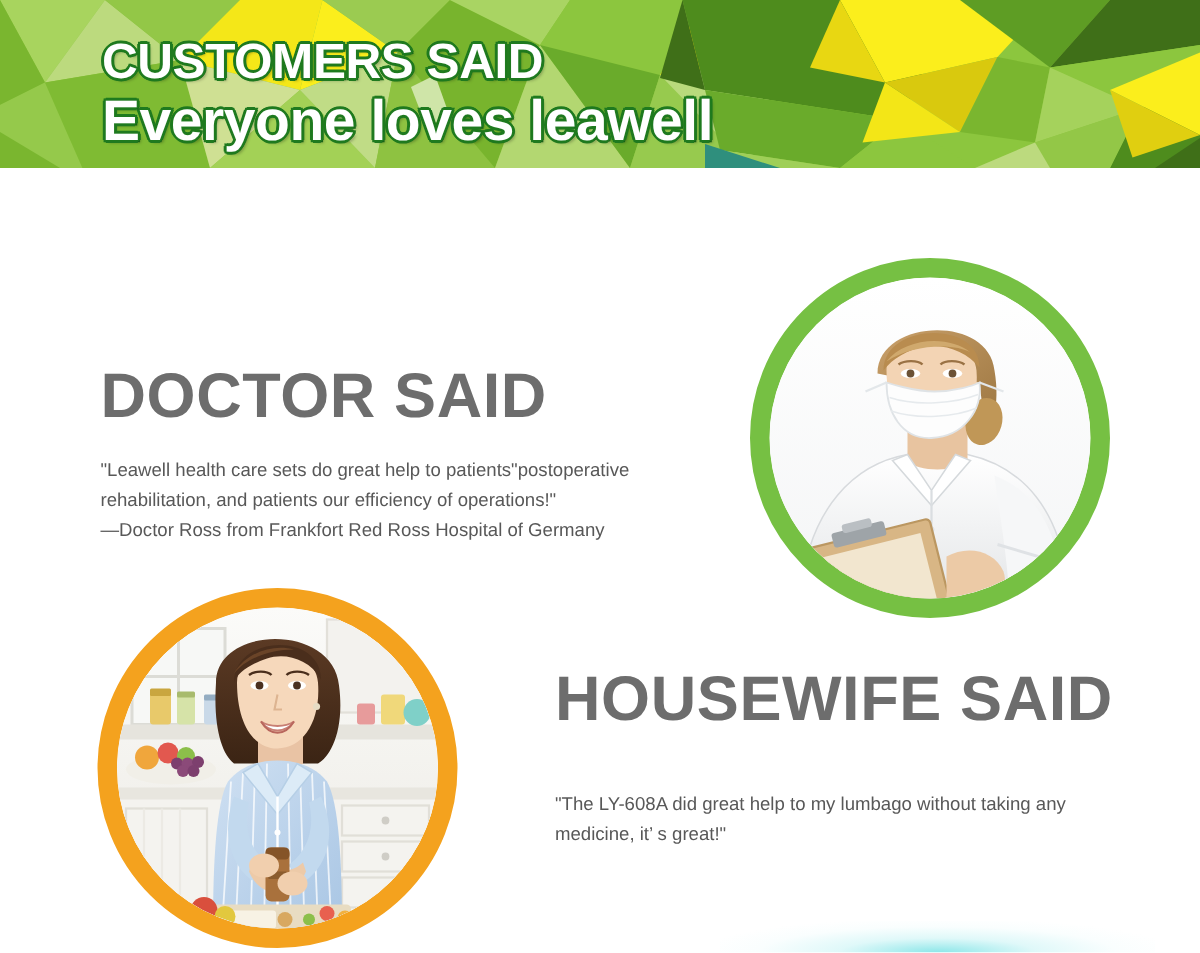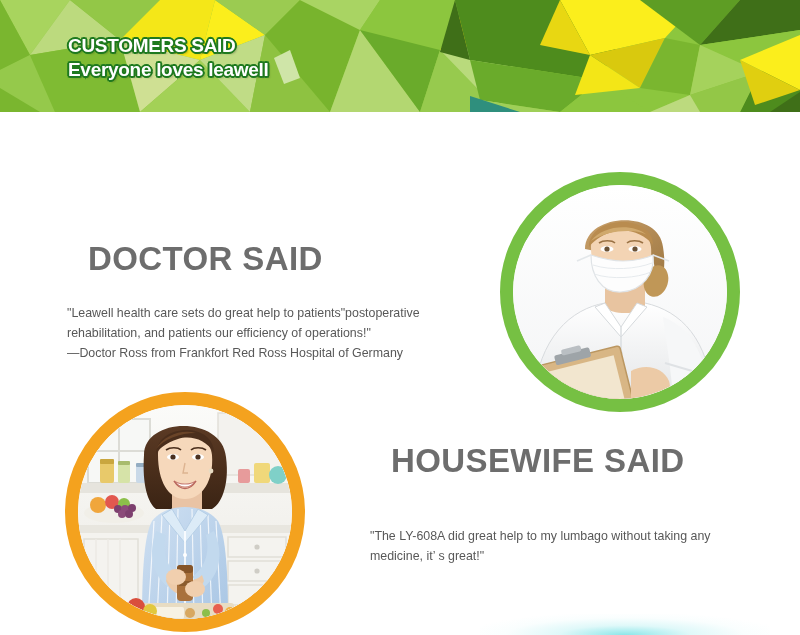--- a/index.html
+++ b/index.html
@@ -49,33 +49,32 @@
     white-space: nowrap;
     -webkit-text-stroke: 3px #1f7a1f;
     paint-order: stroke fill;
     text-shadow:
        1px 1px 0 #1f7a1f, -1px 1px 0 #1f7a1f,
        1px -1px 0 #1f7a1f, -1px -1px 0 #1f7a1f,
        2px 0 0 #1f7a1f, -2px 0 0 #1f7a1f,
        0 2px 0 #1f7a1f, 0 -2px 0 #1f7a1f,
        2px 2px 2px rgba(0,0,0,0.25);
   }
-  #banner-line1 { font-size: 19px; margin-top: 12px; }
-  #banner-line2 { font-size: 19px; margin-top: 5px; }
+  #banner-line1 { font-size: 33px; }
+  #banner-line2 { font-size: 38px; margin-top: 5px; }
 
   
   .section-heading {
     position: absolute;
     color: #6d6d6d;
-    font-size: 33px;
+    font-size: 42px;
     font-weight: bold;
     letter-spacing: 0.4px;
     white-space: nowrap;
     font-family: "Liberation Sans", sans-serif;
-    margin-left: 21px;
   }
   .section-body {
     position: absolute;
     color: #585858;
     font-size: 12.4px;
     line-height: 1.62;
     font-family: "Liberation Sans", sans-serif;
   }
   .section-body .attrib { display: block; }
 

